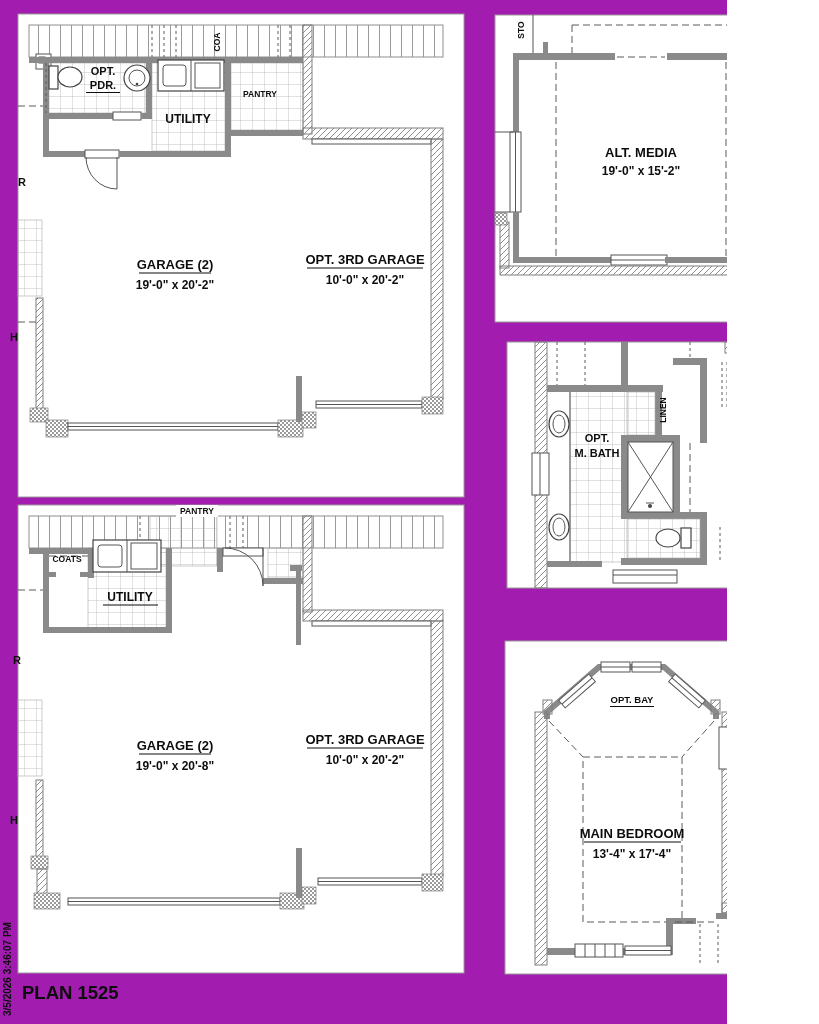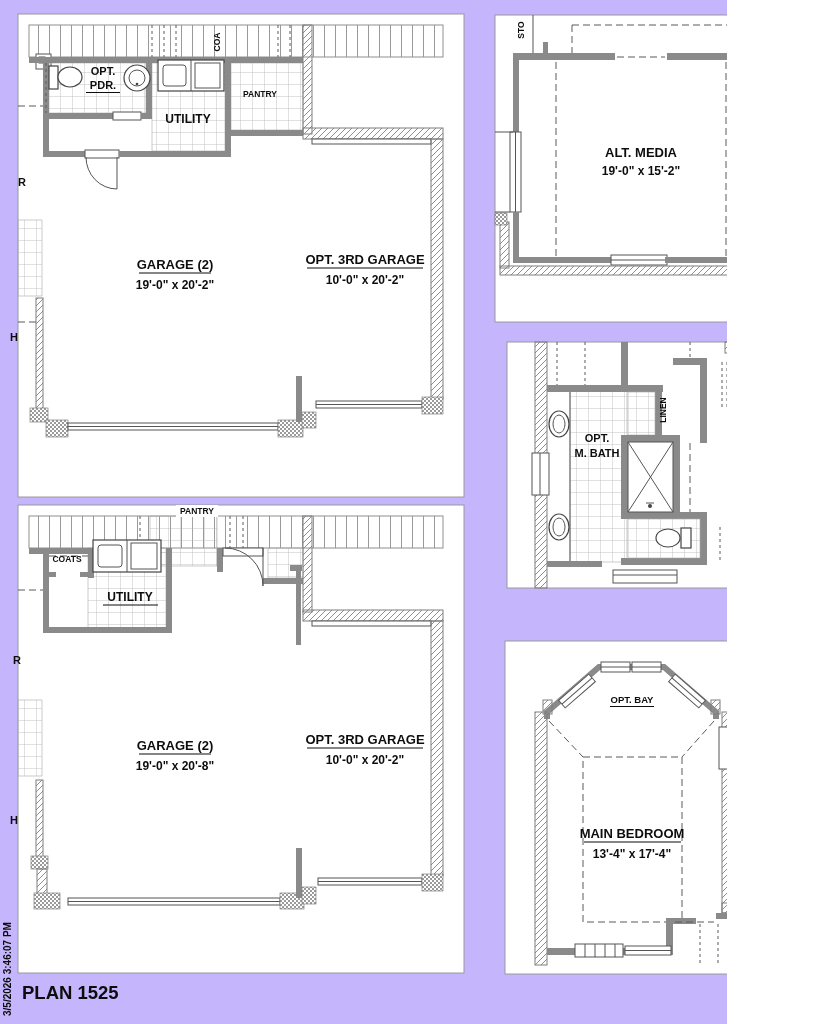--- a/index.html
+++ b/index.html
@@ -1,16 +1,16 @@
 <!DOCTYPE html>
 <html><head>
 <meta charset="utf-8">
 <style>
   html,body{margin:0;padding:0;background:#fff;}
-  #stage{position:relative;width:727px;height:1024px;background:#c4b5fd;overflow:hidden;}
+  #stage{position:relative;width:727px;height:1024px;background:#a21caf;overflow:hidden;}
   svg{display:block;}
   
   .frame{fill:#ffffff;stroke:#9a9a9a;stroke-width:1;}
   .wall{fill:#8a8a8a;stroke:none;}
   .hw{fill:url(#hatchP);stroke:#7f7f7f;stroke-width:1;}
   .ck{fill:url(#checkP);stroke:#7f7f7f;stroke-width:.7;}
   .tile{fill:url(#tileP);stroke:#a8a8a8;stroke-width:.6;}
   .band{fill:url(#vlineP);stroke:#8f8f8f;stroke-width:1;}
   .tl{stroke:#555;stroke-width:1;fill:none;}
   .tlw{fill:#fff;stroke:#555;stroke-width:1;}

